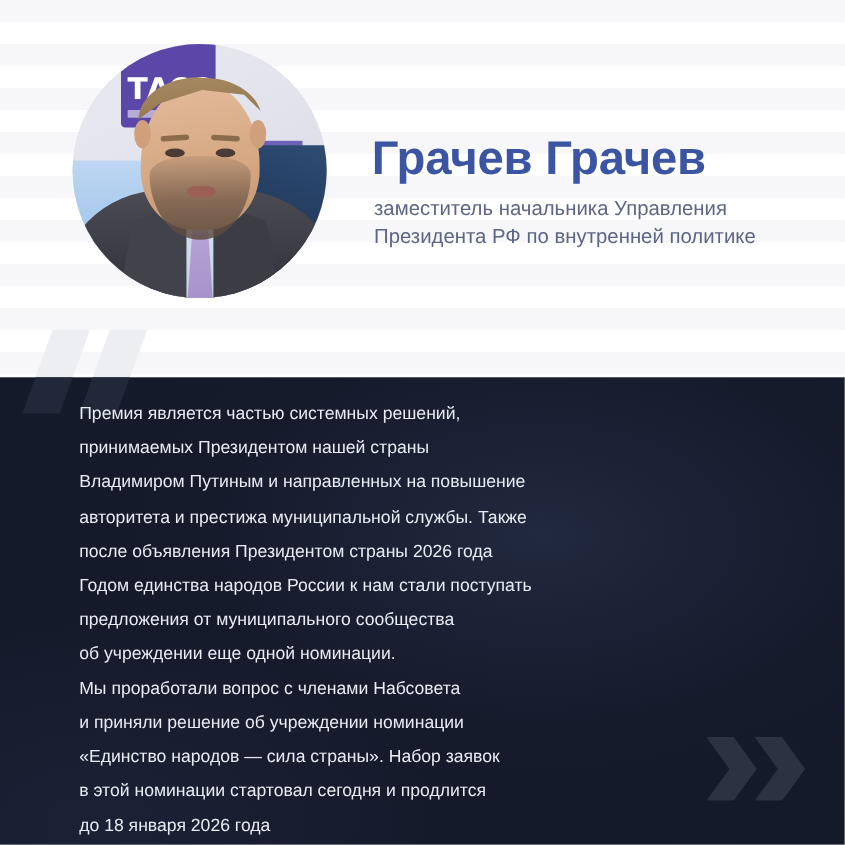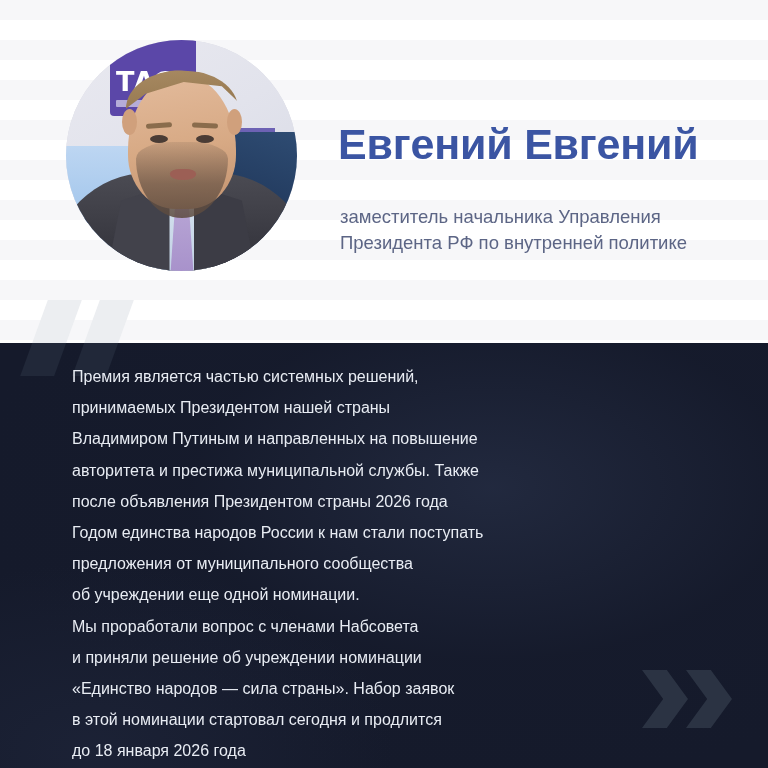--- a/index.html
+++ b/index.html
@@ -229,21 +229,20 @@
     white-space: nowrap;
   }
   .role {
     position: absolute;
     left: 340px;
     top: 176px;
     width: 412px;
     font-size: 18.5px;
     line-height: 1.42;
     color: #5c6585;
-    margin-top: 28px;
   }
 
   
   .quote-panel {
     position: absolute;
     left: 0;
     top: 343px;
     width: 768px;
     height: 425px;
     background-color: #151a2b;
@@ -337,21 +336,21 @@
         <div class="p-beard"></div>
         <div class="p-hair"></div>
         <div class="p-brow-l"></div>
         <div class="p-brow-r"></div>
         <div class="p-eye-l"></div>
         <div class="p-eye-r"></div>
         <div class="p-mouth"></div>
       </div>
     </div>
 
-    <div class="name">Евгений Евгений</div>
+    <div class="name">Грачев Грачев</div>
     <div class="role">заместитель начальника Управления Президента РФ по внутренней политике</div>
   </div>
 
   <div class="quote-panel">
     <div class="chevrons">
       <div class="chev one"></div>
       <div class="chev two"></div>
     </div>
   </div>
 

